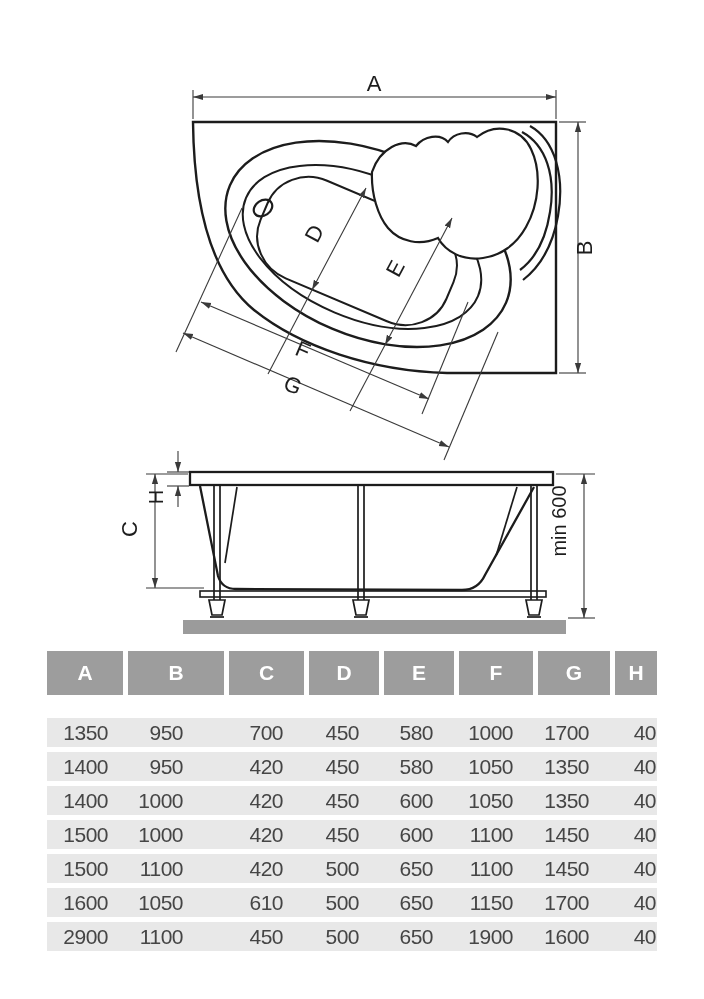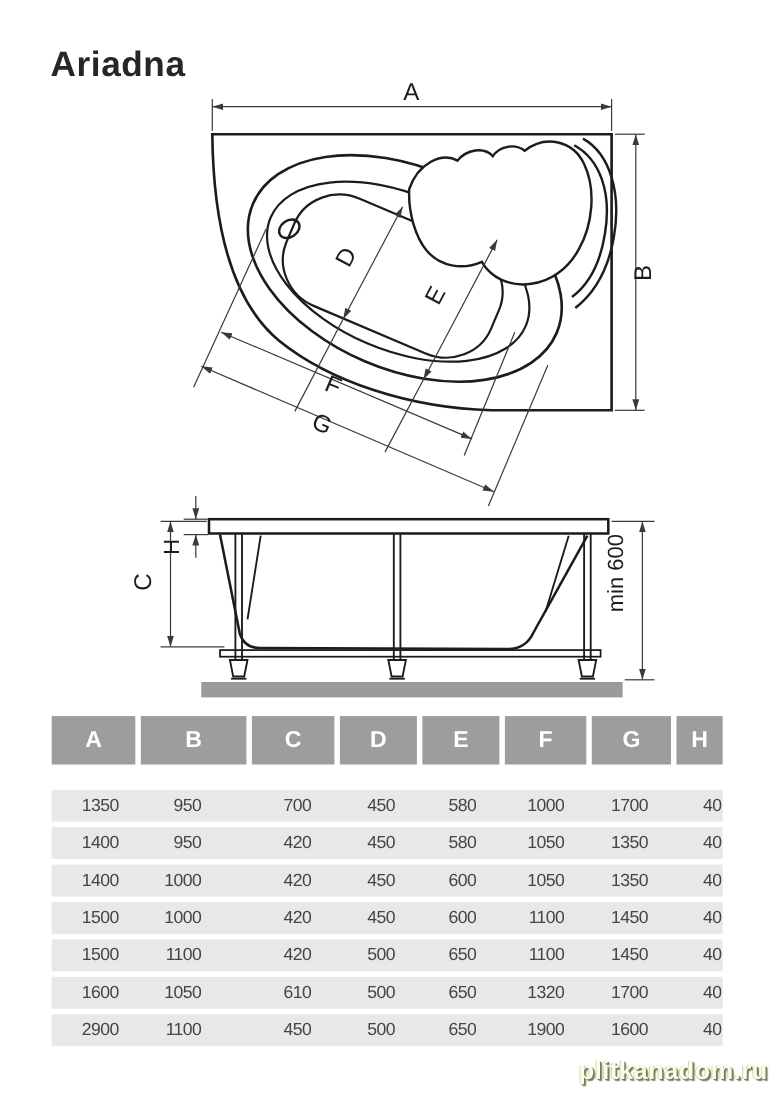--- a/index.html
+++ b/index.html
@@ -21,35 +21,34 @@
 
   .spec-table{position:absolute;left:47px;top:651px;width:610px;}
   .thead,.trow{display:grid;grid-template-columns:76px 96px 75px 70px 70px 74px 72px 42px;
     column-gap:5px;}
   .hcell{background:var(--header-bg);height:44px;display:flex;align-items:center;
     justify-content:center;color:#ffffff;font-weight:bold;font-size:21px;}
   .tbody{margin-top:23px;}
   .trow{background:var(--row-bg);height:29px;}
   .trow + .trow{margin-top:5px;}
   .cell{display:flex;align-items:center;justify-content:flex-end;
-    font-size:16px;color:#454545;letter-spacing:-0.5px;margin-left:41px;}
+    font-size:21px;color:#454545;letter-spacing:-0.5px;margin-left:41px;}
   .c0{padding-right:15px}.c1{padding-right:41px}.c2{padding-right:21px}
   .c3{padding-right:20px}.c4{padding-right:21px}.c5{padding-right:20px}
   .c6{padding-right:21px}.c7{padding-right:9px}
 
   .watermark{position:absolute;right:6px;top:960px;font-size:23px;font-weight:bold;
     color:#fdfce8;letter-spacing:0.5px;
     text-shadow:1px 1px 0 #77775a, 2px 2px 1px #8a8a6a, -1px 0 0 #d8d8c0;}
 </style>
 </head>
 <body>
 
 <div class="page">
 
-  <div class="title">Ariadna</div>
 
   <svg class="drawing" width="704" height="650" viewBox="0 0 704 650">
     <defs>
       <marker id="arr" markerWidth="12" markerHeight="10" refX="10" refY="4" orient="auto-start-reverse" markerUnits="userSpaceOnUse">
         <path d="M10,4 L0,0.9 L0,7.1 Z" fill="#3a3a3a"></path>
       </marker>
     </defs>
 
     <g fill="none" stroke="#1c1c1c">
 
@@ -210,31 +209,30 @@
           <div class="cell c5">1100</div>
           <div class="cell c6">1450</div>
           <div class="cell c7">40</div>
         </div>
         <div class="trow">
           <div class="cell c0">1600</div>
           <div class="cell c1">1050</div>
           <div class="cell c2">610</div>
           <div class="cell c3">500</div>
           <div class="cell c4">650</div>
-          <div class="cell c5">1320</div>
+          <div class="cell c5">1150</div>
           <div class="cell c6">1700</div>
           <div class="cell c7">40</div>
         </div>
         <div class="trow">
           <div class="cell c0">2900</div>
           <div class="cell c1">1100</div>
           <div class="cell c2">450</div>
           <div class="cell c3">500</div>
           <div class="cell c4">650</div>
           <div class="cell c5">1900</div>
           <div class="cell c6">1600</div>
           <div class="cell c7">40</div>
         </div>
       </div>
   </div>
 
-  <div class="watermark">plitkanadom.ru</div>
 </div>
 
 </body></html>

